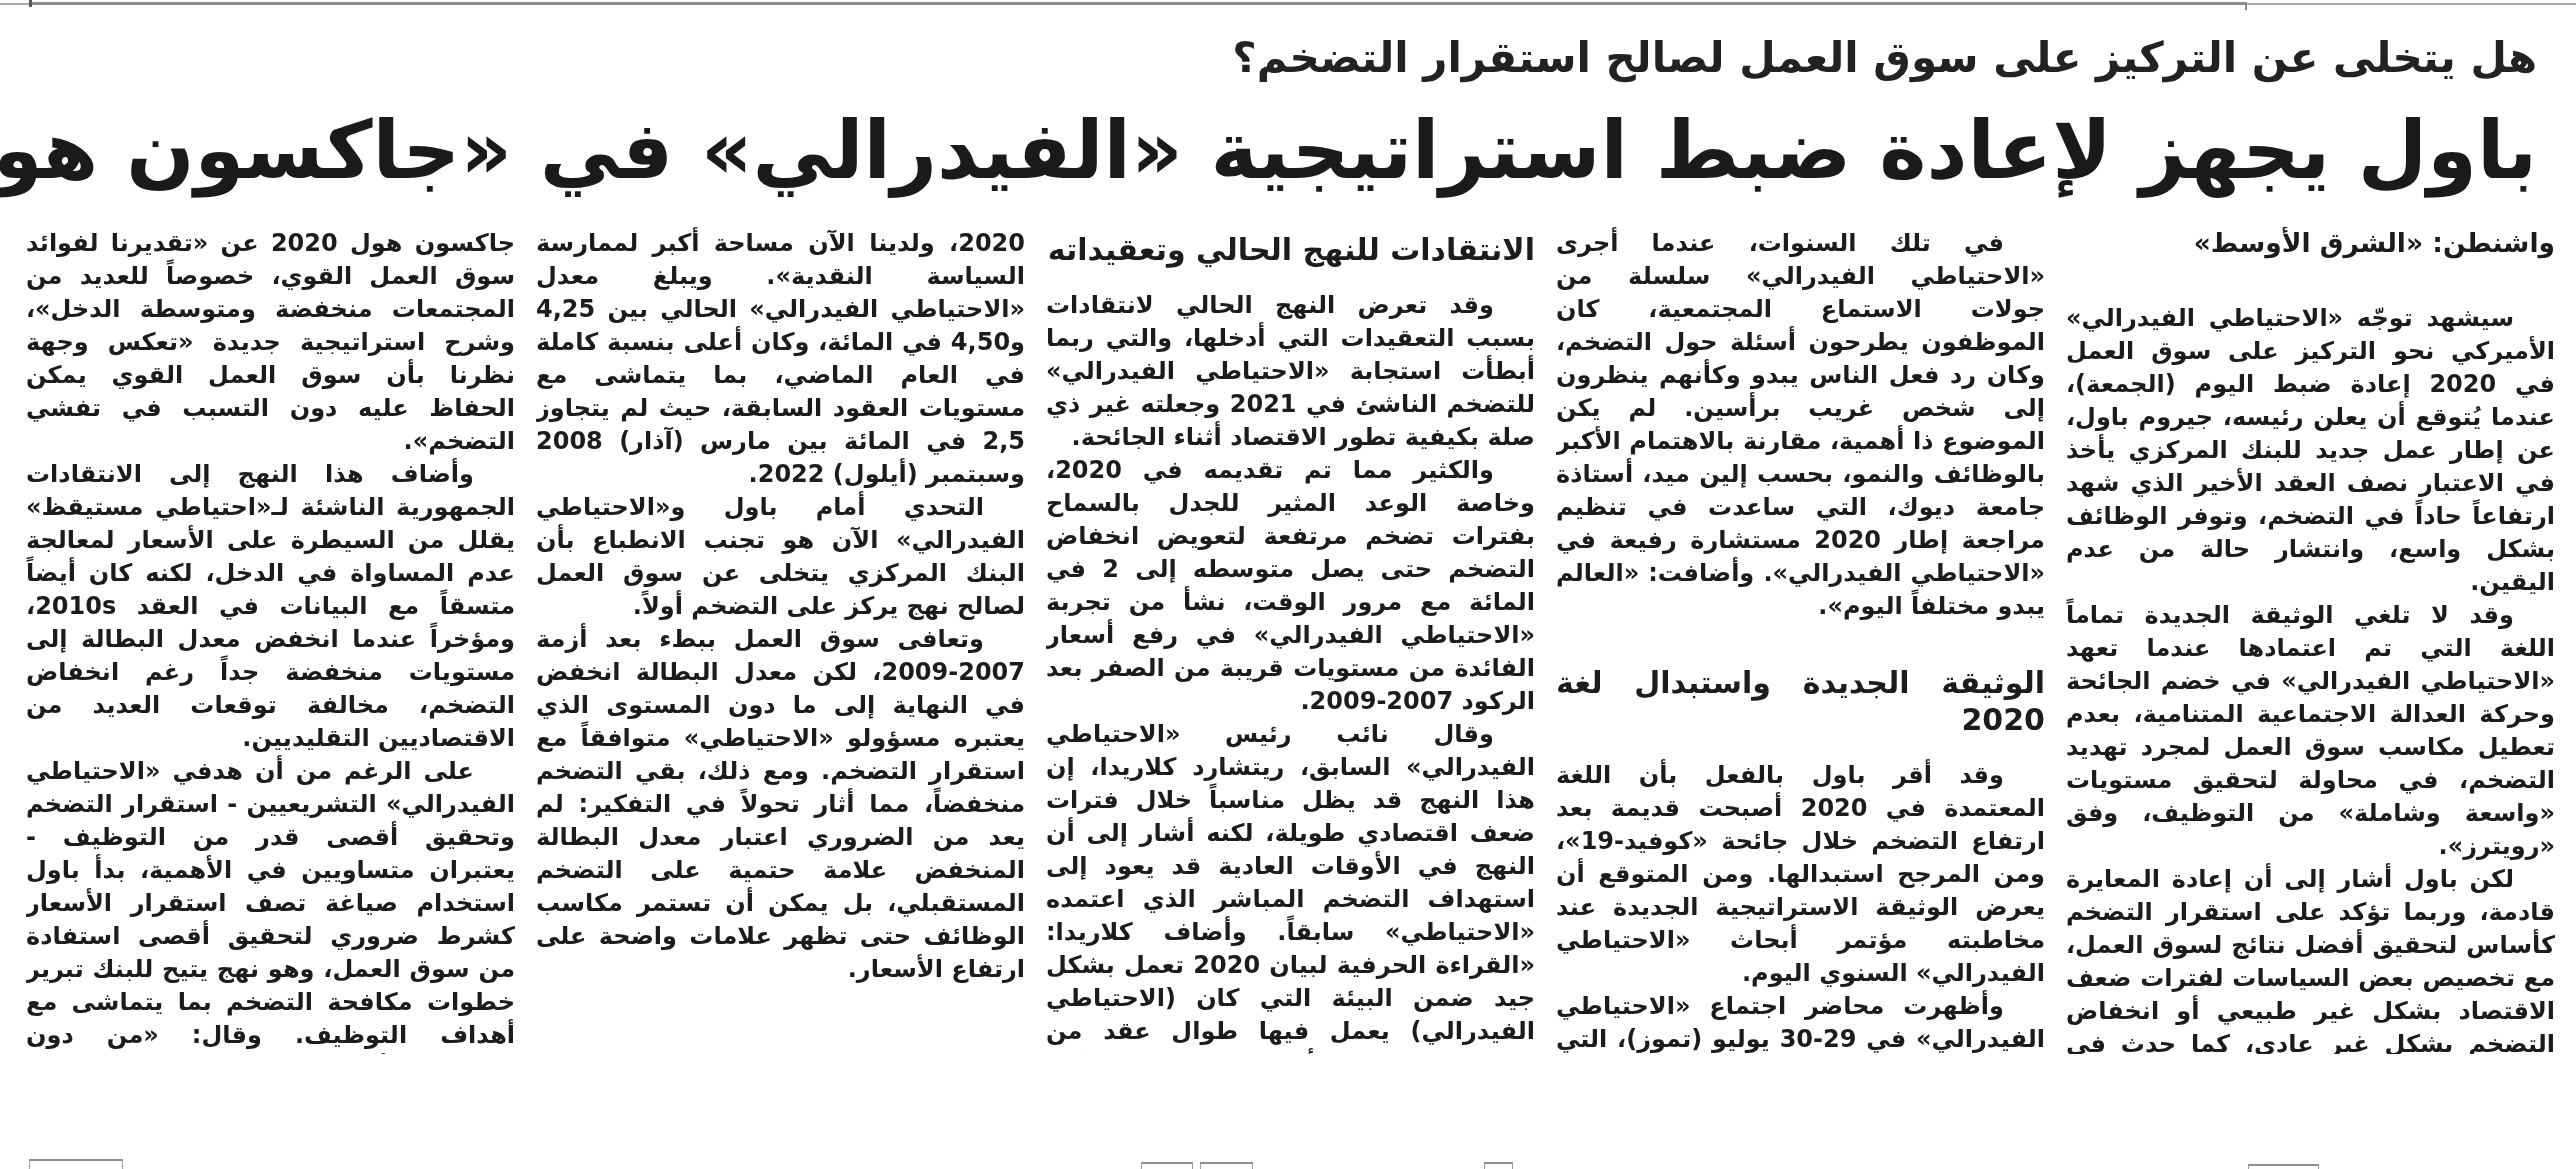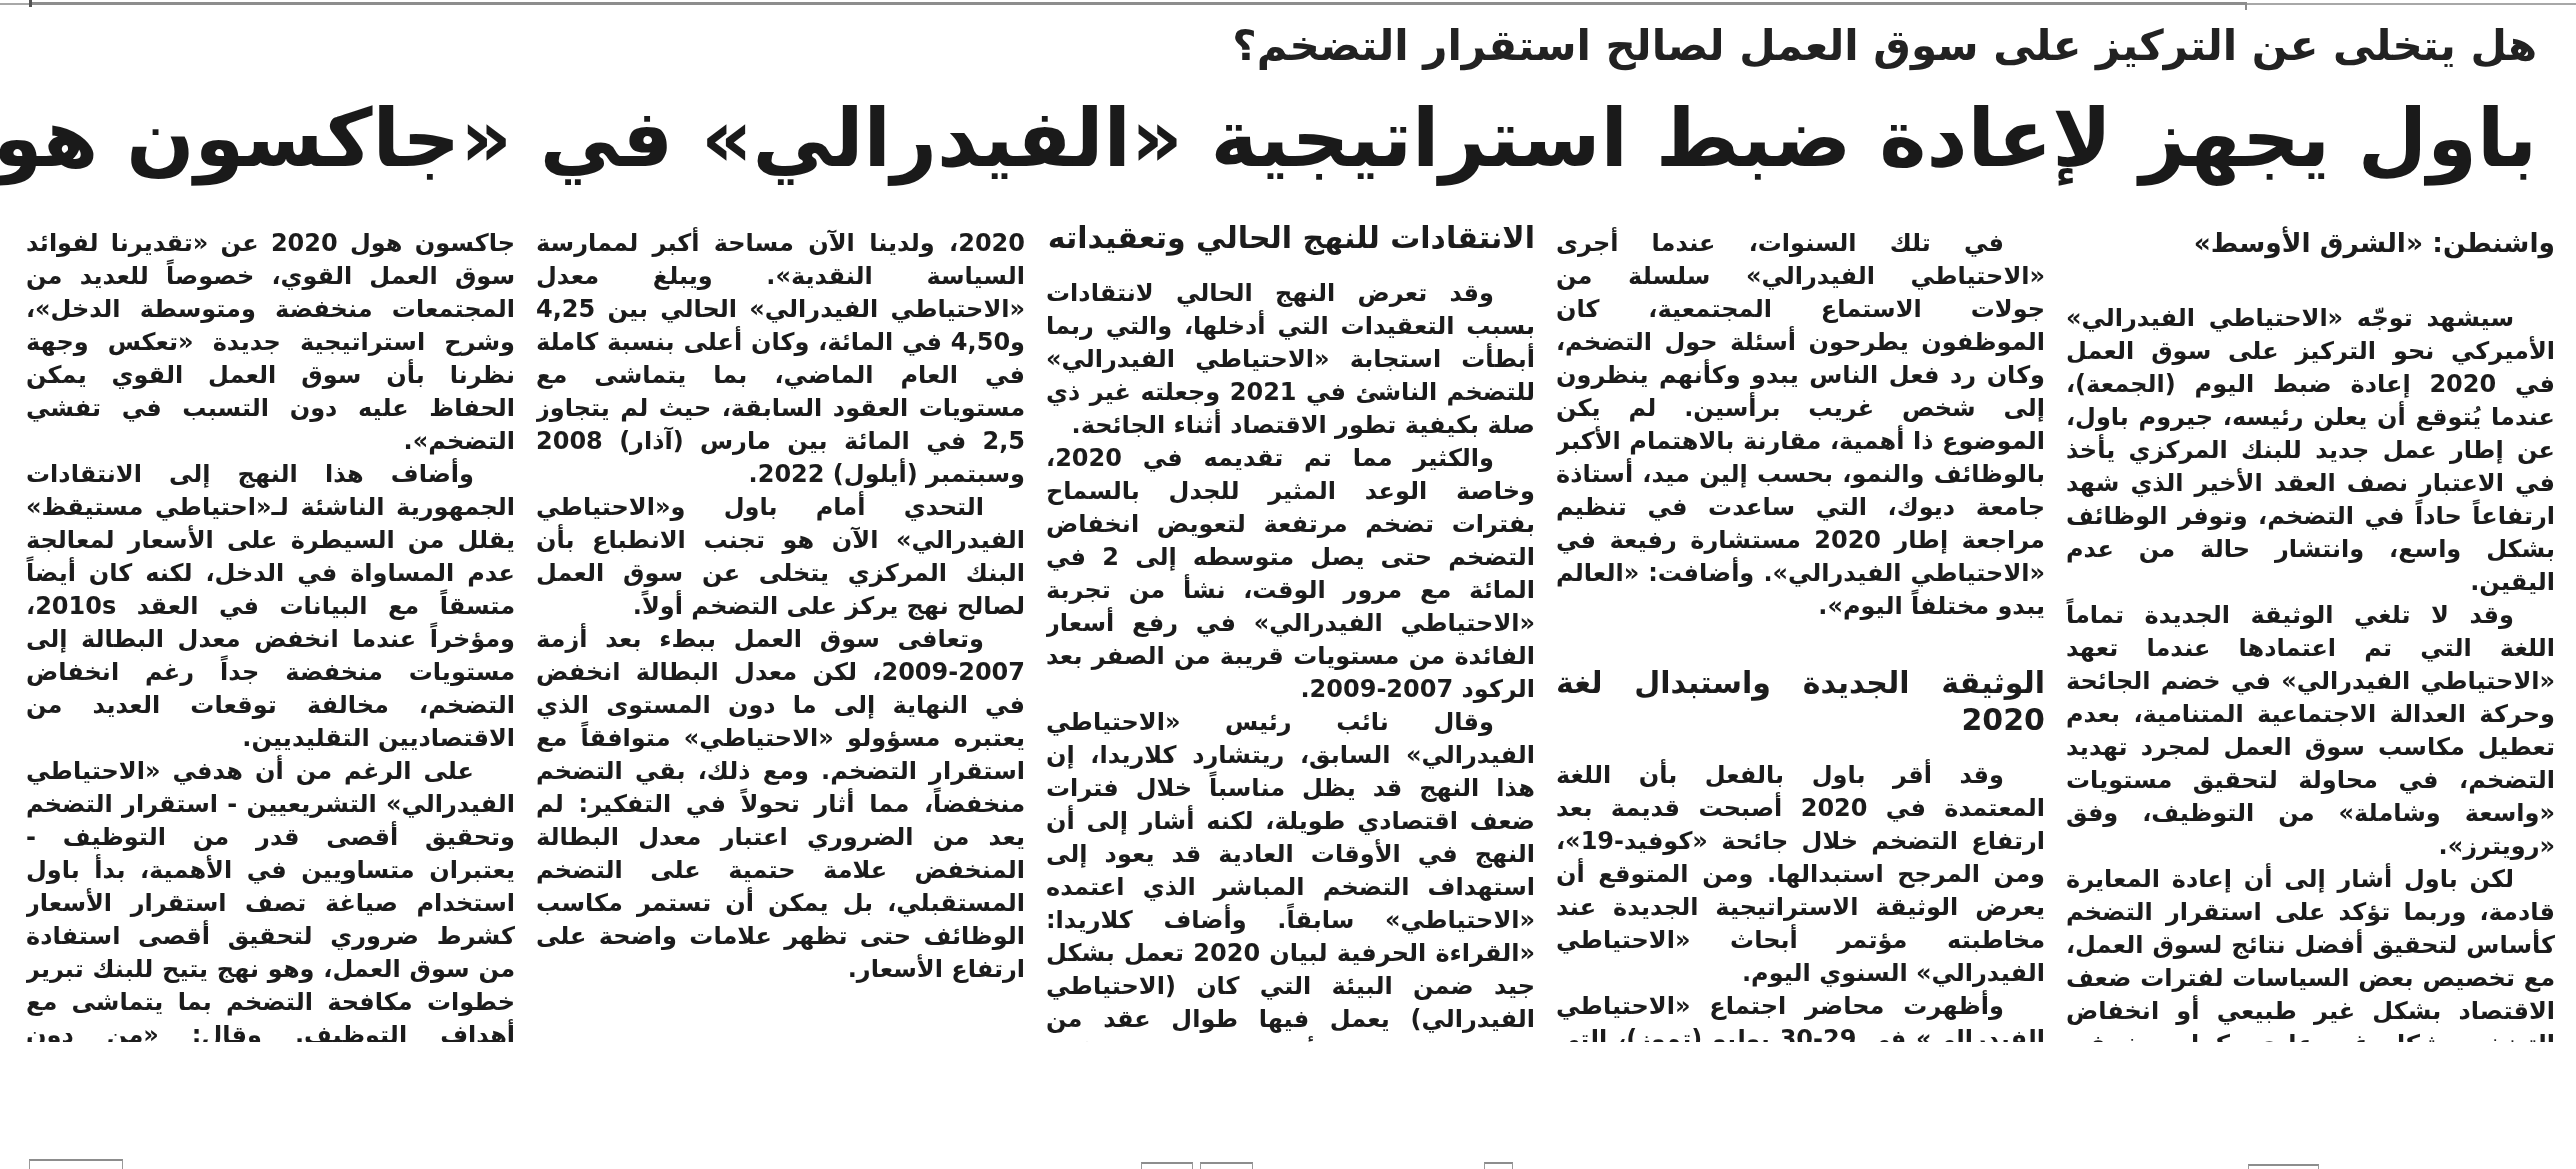--- a/index.html
+++ b/index.html
@@ -41,21 +41,21 @@
   }
   .top-tick-mid {
     position: absolute;
     top: 2.3px;
     left: 2245px;
     width: 1.5px;
     height: 7.6px;
     background: #8d8d8d;
   }
   .header {
-    padding: 20px 39px 0 30px;
+    padding: 32px 39px 0 30px;
     text-align: right;
   }
   .kicker {
     font-size: 42px;
     font-weight: bold;
     line-height: 1.25;
     letter-spacing: 0;
     color: #222222;
   }
   .headline {
@@ -93,21 +93,21 @@
     line-height: 33px;
     text-indent: 41px;
   }
   .para.no-indent { text-indent: 0; }
   .subhead {
     font-size: 30px;
     font-weight: bold;
     line-height: 1.25;
     margin: 41px 0 20px 0;
   }
-  .col > .block:first-child { margin-top: 12px; }
+  .col > .block:first-child { margin-top: 0; }
   .col > .subhead:first-child { margin-top: 4.6px; }
   .bottom-fragment {
     position: absolute;
     background: #ffffff;
     border-top: 2.3px solid #8d8d8d;
     border-left: 1.5px solid #9a9a9a;
     border-right: 1.5px solid #9a9a9a;
     box-sizing: border-box;
   }
   .frag-a { left: 29px;   bottom: 0; width: 94px; height: 10.6px; }

